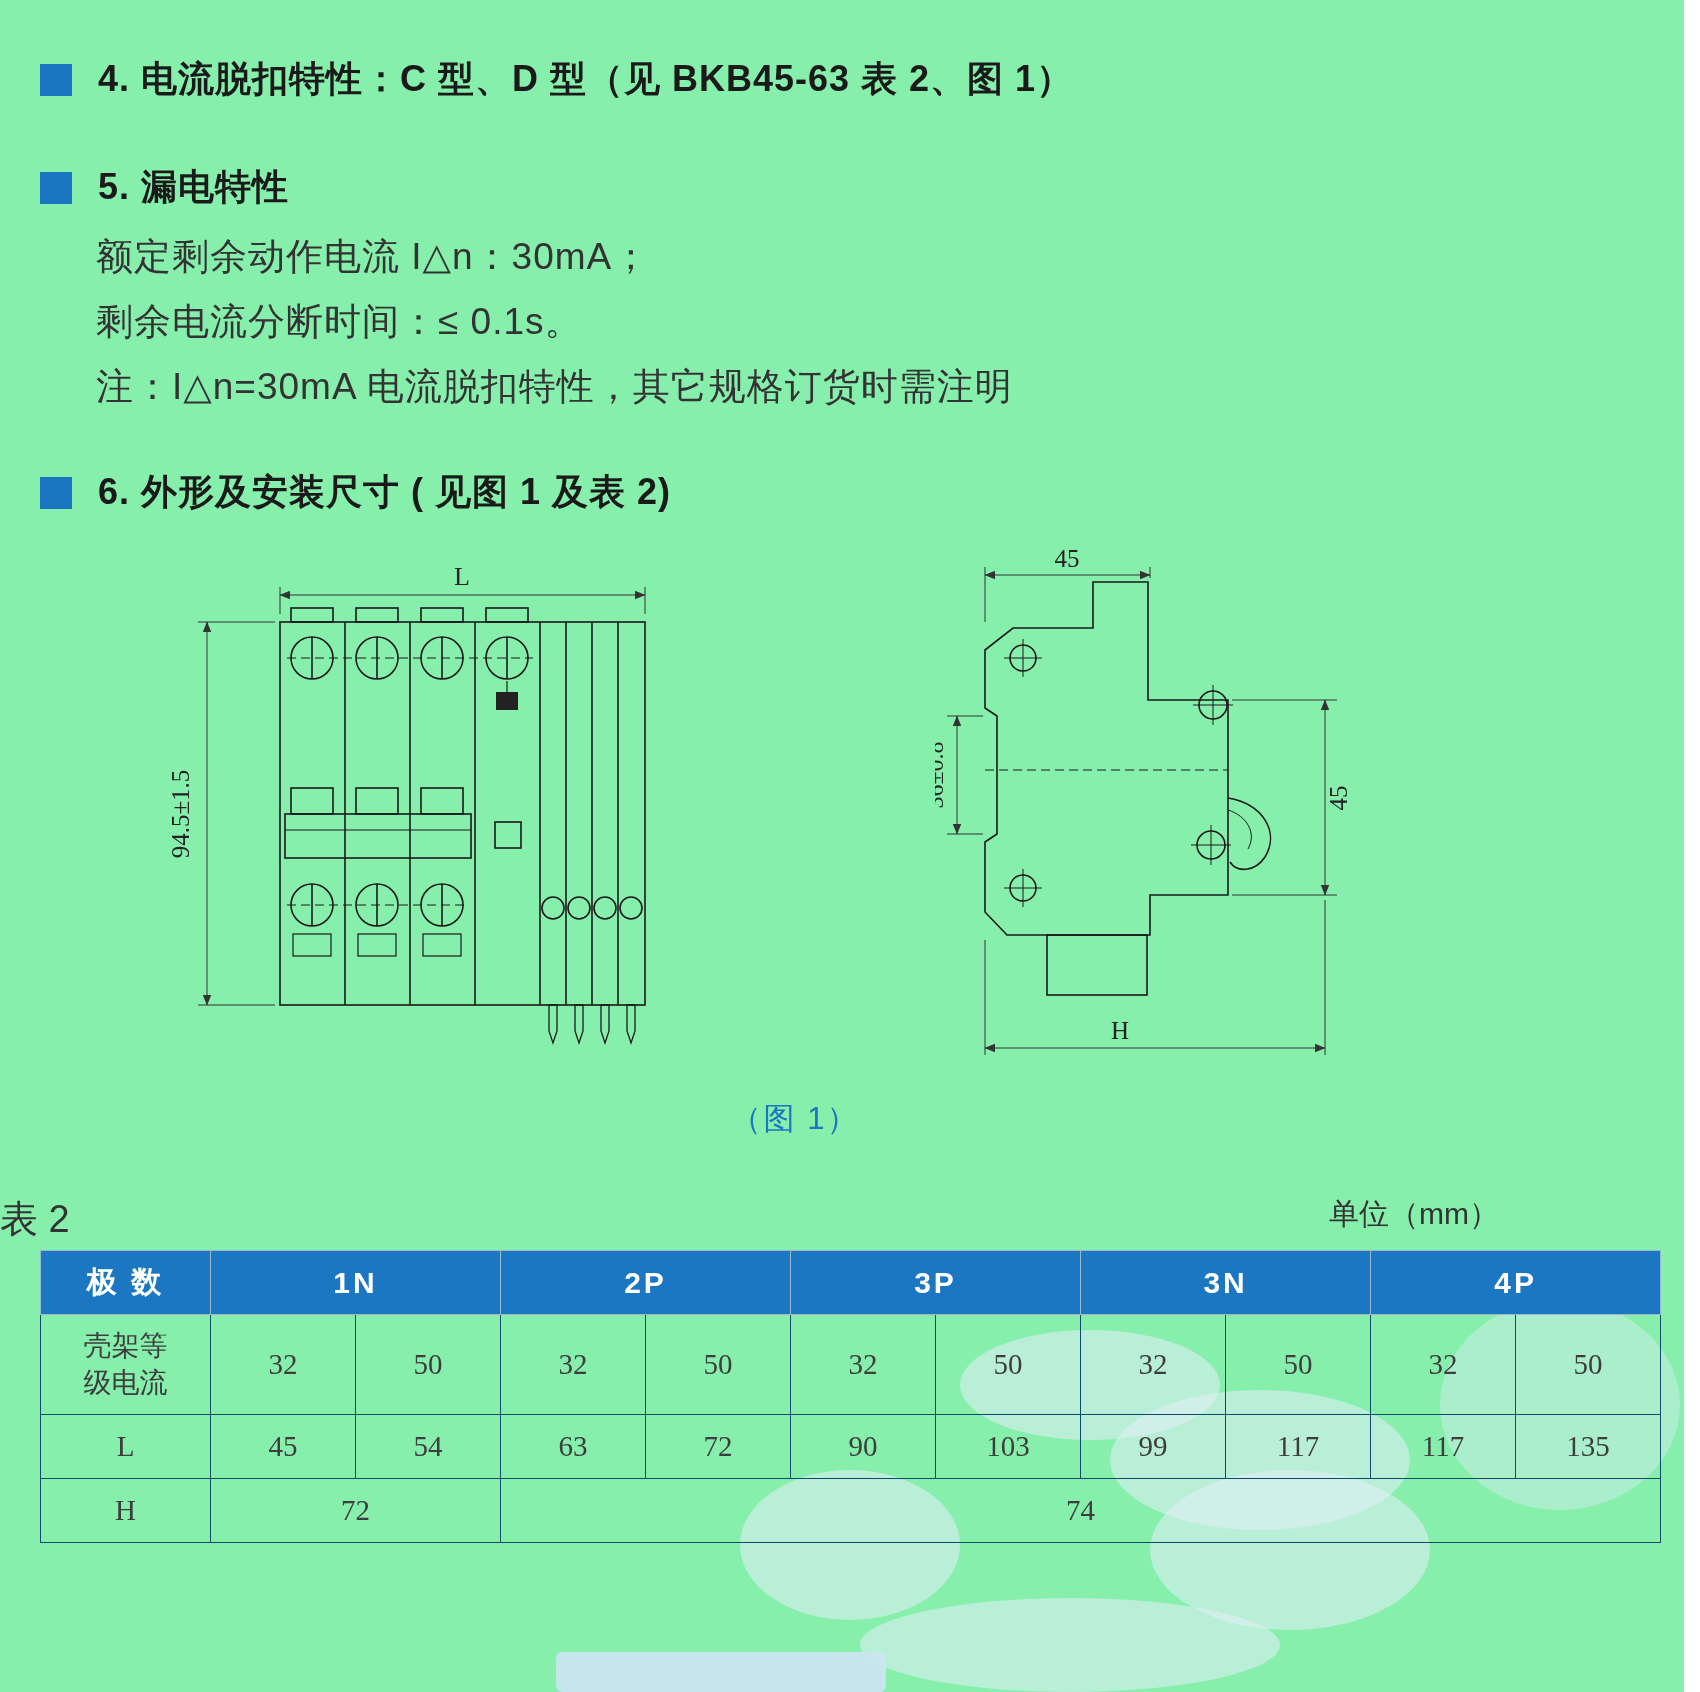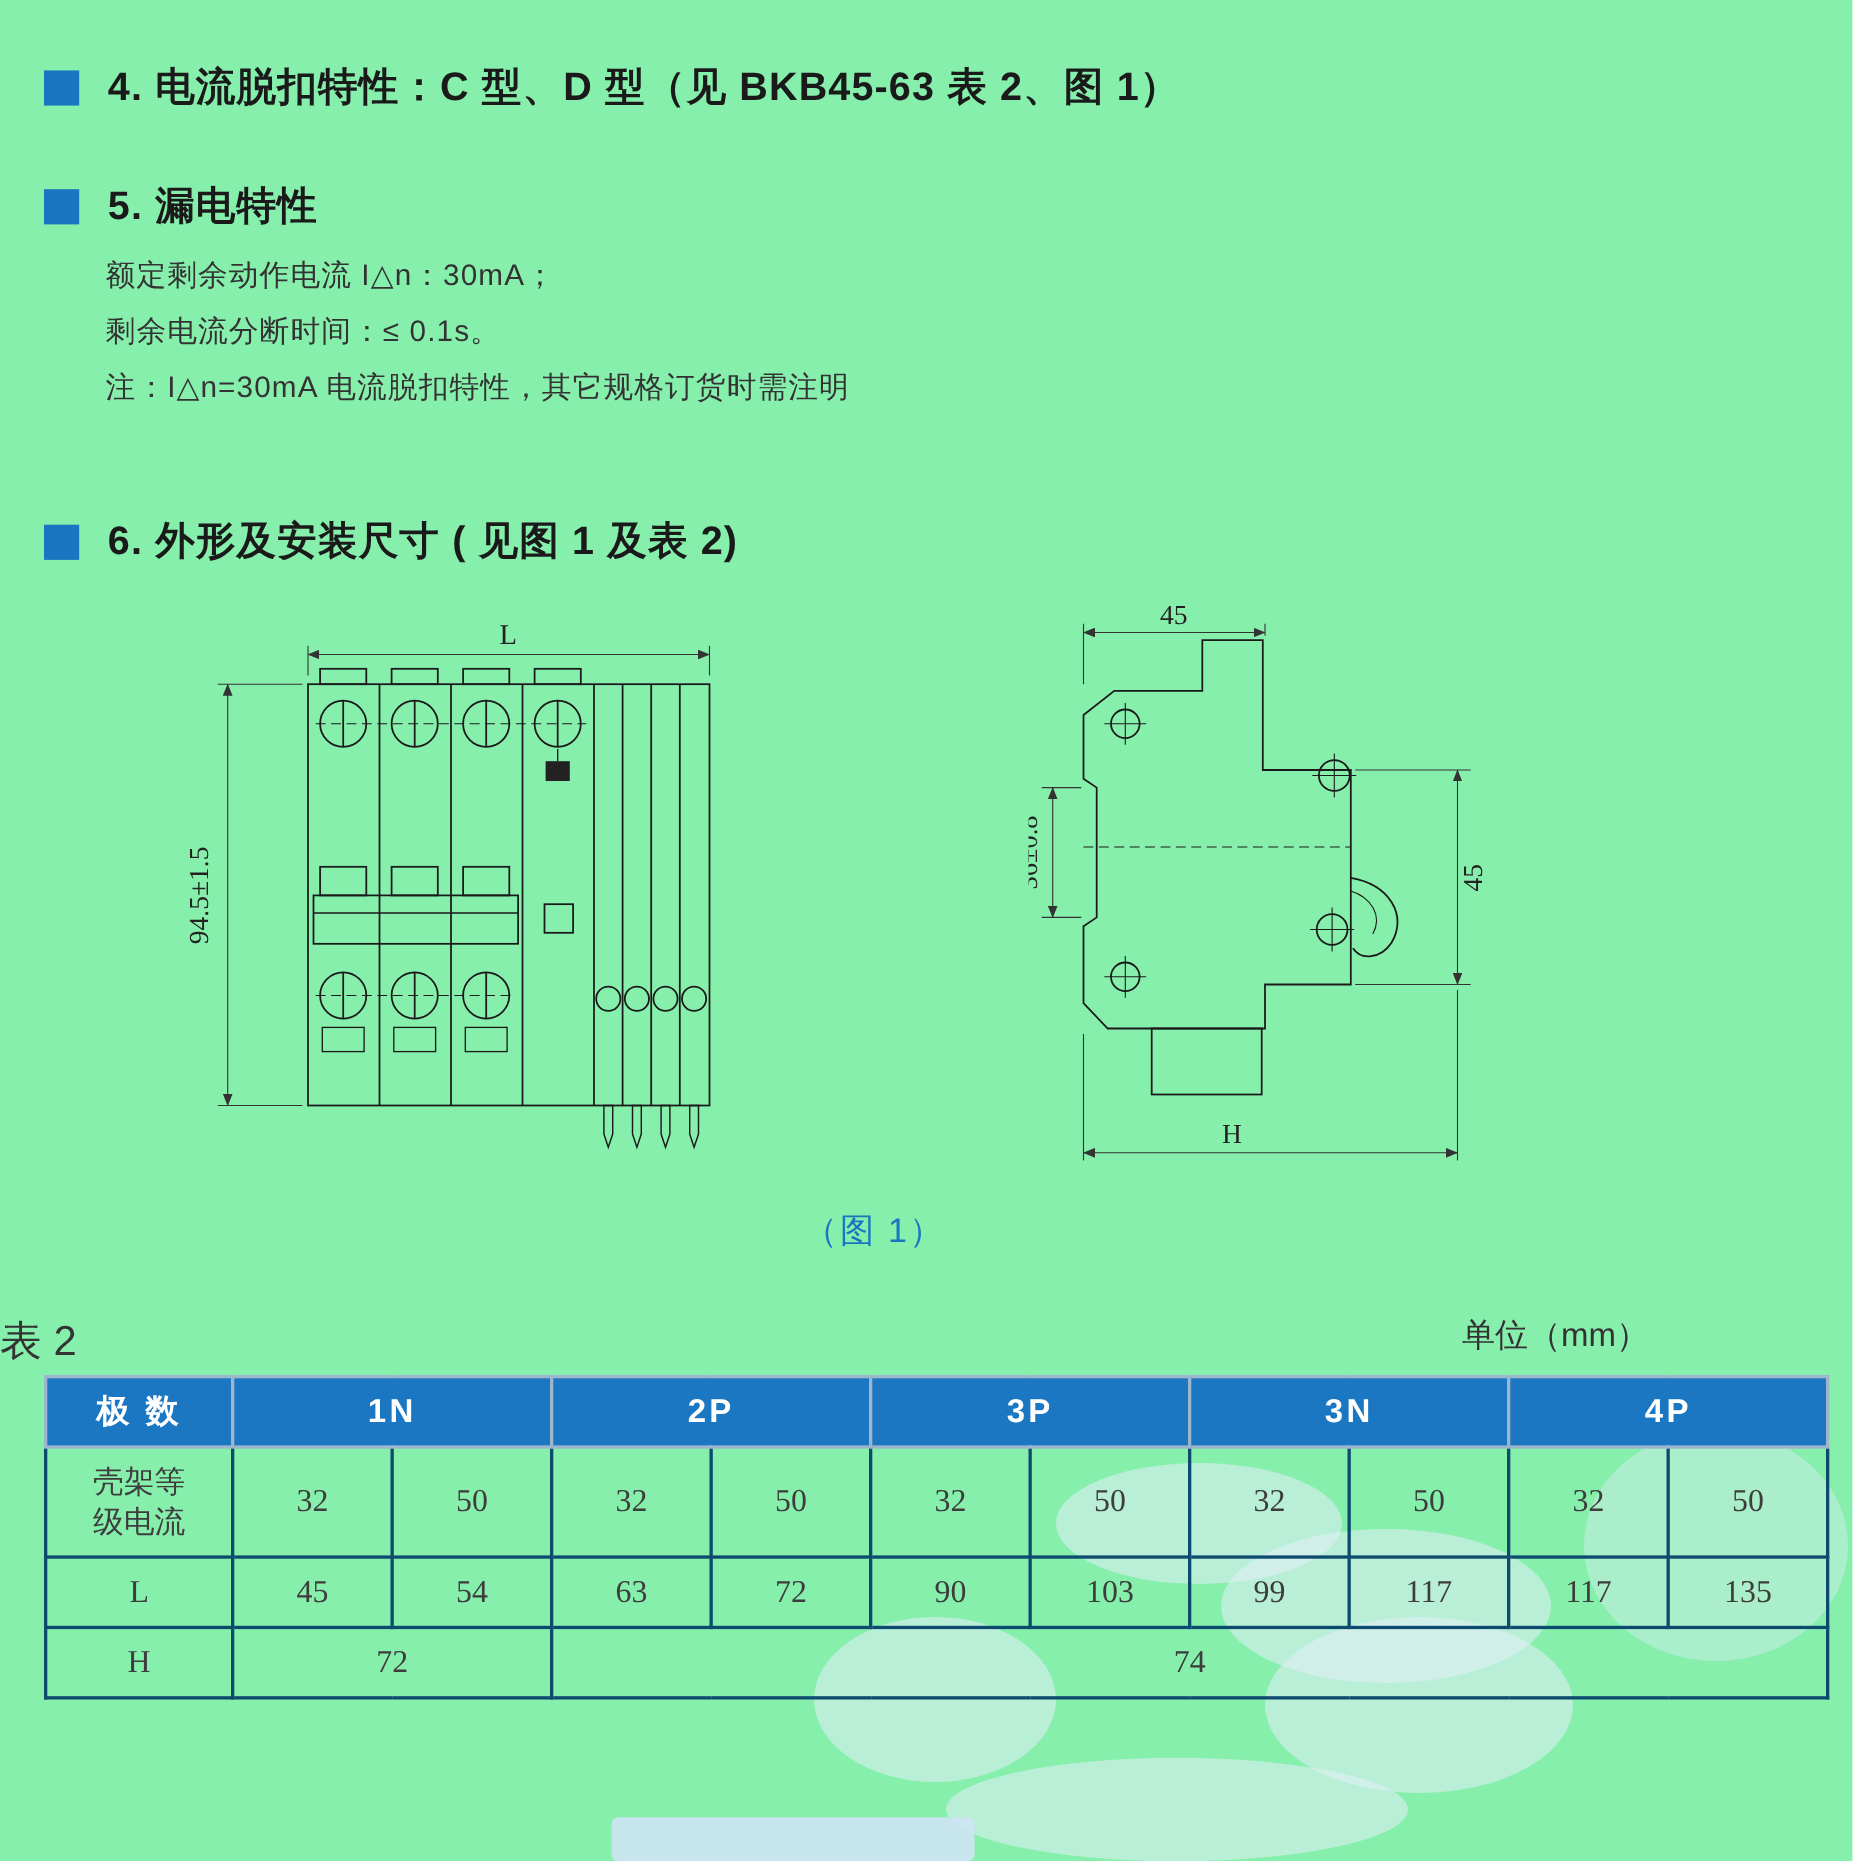--- a/index.html
+++ b/index.html
@@ -9,37 +9,37 @@
     overflow:hidden; font-family:"Liberation Sans", sans-serif; color:#222;
   }
 
   
   .section-header { position:absolute; left:40px; display:flex; align-items:center; gap:26px; }
   .bullet { width:32px; height:32px; background:#1b76c1; flex:none; }
   .section-title { font-size:36px; font-weight:bold; color:#1a1a1a; letter-spacing:1px; }
 
   
   .spec-lines { position:absolute; left:96px; top:232px; display:flex; flex-direction:column; gap:15px; }
-  .spec-line { font-size:27px; color:#333; letter-spacing:1px; }
+  .spec-line { font-size:37px; color:#333; letter-spacing:1px; }
 
   
   .figure-area { position:absolute; left:0; top:545px; width:1700px; height:545px; }
   .front-view { position:absolute; left:165px; top:5px; }
   .side-view  { position:absolute; left:935px; top:5px; }
   .fig-caption { position:absolute; top:1098px; left:0; width:1590px; text-align:center;
                  color:#1b76c1; font-size:31px; letter-spacing:2px; }
 
   
   .table-title { position:absolute; top:1194px; left:0; width:1590px; text-align:left; font-size:38px; color:#333; }
   .table-unit  { position:absolute; top:1194px; right:185px; font-size:30px; color:#333; }
 
   
   table.spec { position:absolute; left:40px; top:1250px; width:1620px;
                border-collapse:collapse; table-layout:fixed; background:transparent; }
-  .spec th, .spec td { border:3px solid #0c4a6e; text-align:center; vertical-align:middle; }
+  .spec th, .spec td { border:1px solid #0c4a6e; text-align:center; vertical-align:middle; }
   .spec thead th { background:#1c77c2; color:#ffffff; font-size:30px; font-weight:bold;
                    height:64px; letter-spacing:3px; border-color:#9db6cb; }
   .spec td { font-size:29px; color:#3d3d3d; font-family:"Liberation Serif", serif; }
   .spec td.zh { font-family:"Liberation Sans", sans-serif; white-space:pre-line;
                 font-size:28px; color:#3d3d3d; line-height:1.3;margin-top:35px; }
   .row-frame td { height:100px; }
   .row-l td, .row-h td { height:64px; }
 
   
   .wm { position:absolute; background:#e3eef9; opacity:.55; border-radius:50%; }

